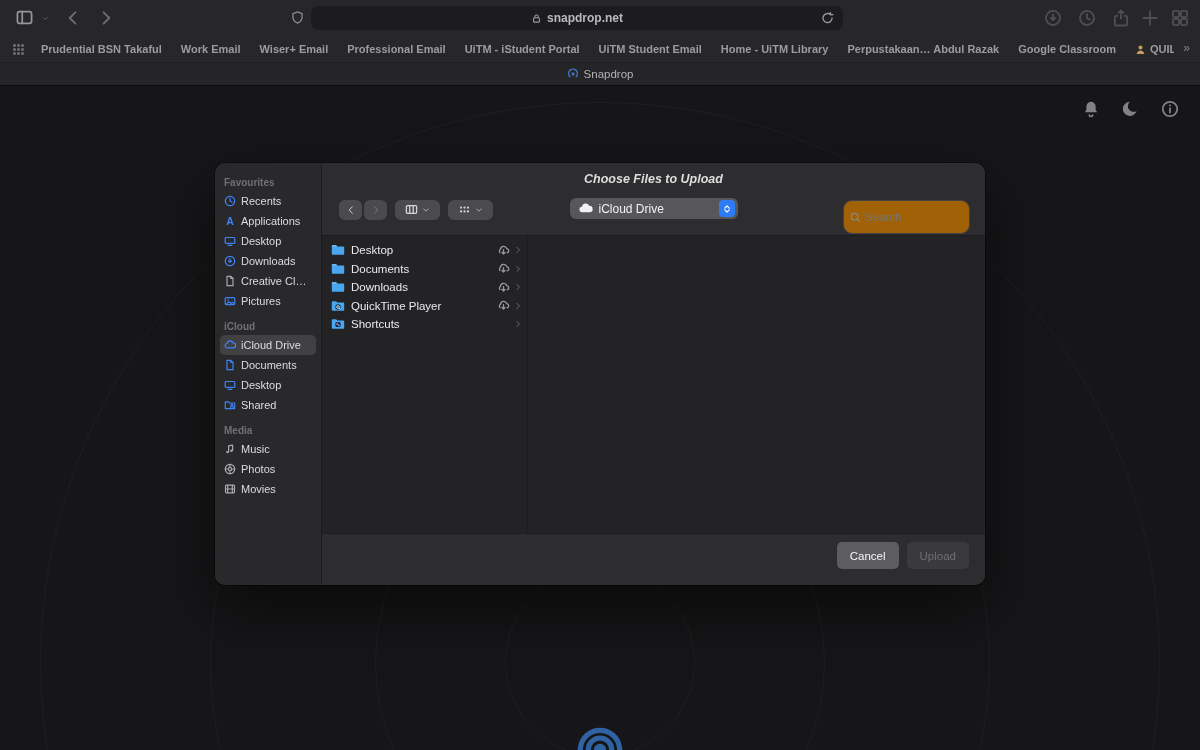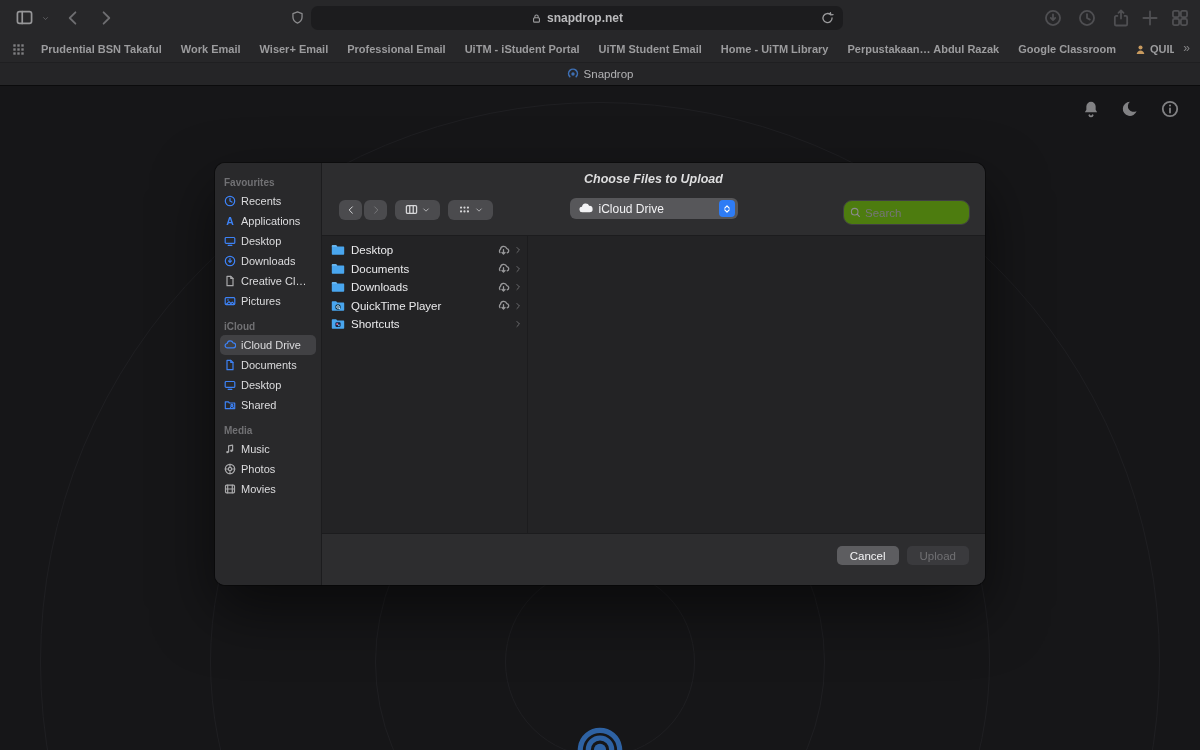--- a/index.html
+++ b/index.html
@@ -98,22 +98,22 @@
     display:flex; align-items:center; padding:0 3px 0 8px;
   }
   .pulldown .cloudw { width:15px; height:15px; color:#f2f2f4; margin-right:6px; }
   .pulldown .plabel { flex:1; font-size:12px; color:#f2f2f4; }
   .stepper {
     width:16px; height:17px; background:#2e7cf5; border-radius:4px;
     display:flex; align-items:center; justify-content:center; color:#fff;
   }
   .stepper .ic { width:10px; height:12px; }
   .searchbox {
-    position:absolute; right:15px; top:37px; width:127px; height:25px;
-    background:#4d7c0f; border:1px solid #404043; border-radius:9px;
+    position:absolute; right:15px; top:37px; width:127px; height:34px;
+    background:#a16207; border:1px solid #404043; border-radius:9px;
     display:flex; align-items:center; padding:1px 6px; gap:4px;
   }
   .searchbox .mag { width:11px; height:11px; color:#8a8a8c; }
   .searchbox input {
     flex:1; min-width:0; background:transparent; border:none; outline:none;
     font-size:11.5px; color:#d8d8da; font-family:"Liberation Sans", sans-serif;
   }
   .searchbox input::placeholder { color:#757578; }
 
   .dlist { flex:1; background:#232325; border-top:1px solid #1c1c1e; position:relative; padding-top:5px; }
@@ -123,21 +123,21 @@
   .fname { font-size:11.5px; font-weight:500; color:#eaeaec; margin-left:6px; white-space:nowrap; }
   .fcloud { margin-left:auto; width:13px; height:13px; color:#98989a; }
   .fchev { width:8px; height:8px; color:#7d7d80; margin-left:4px; }
   .frow.nocloud .fchev { margin-left:auto; }
 
   .dfoot {
     height:52px; background:#2d2d2f; border-top:1px solid #1c1c1e;
     display:flex; align-items:center; justify-content:flex-end; gap:8px; padding:0 16px 8px;
   }
   .btn {
-    height:19px; padding:0 13px; border-radius:5px; border:none;
+    height:27px; padding:0 13px; border-radius:5px; border:none;
     font-size:11.5px; font-family:"Liberation Sans", sans-serif;
     display:flex; align-items:center; cursor:default;
   }
   .btn-cancel { background:#5d5d60; color:#f5f5f6; }
   .btn-upload { background:#3a3a3d; color:#707073; }
 </style>
 </head>
 <body>
 
 <div class="chrome">

